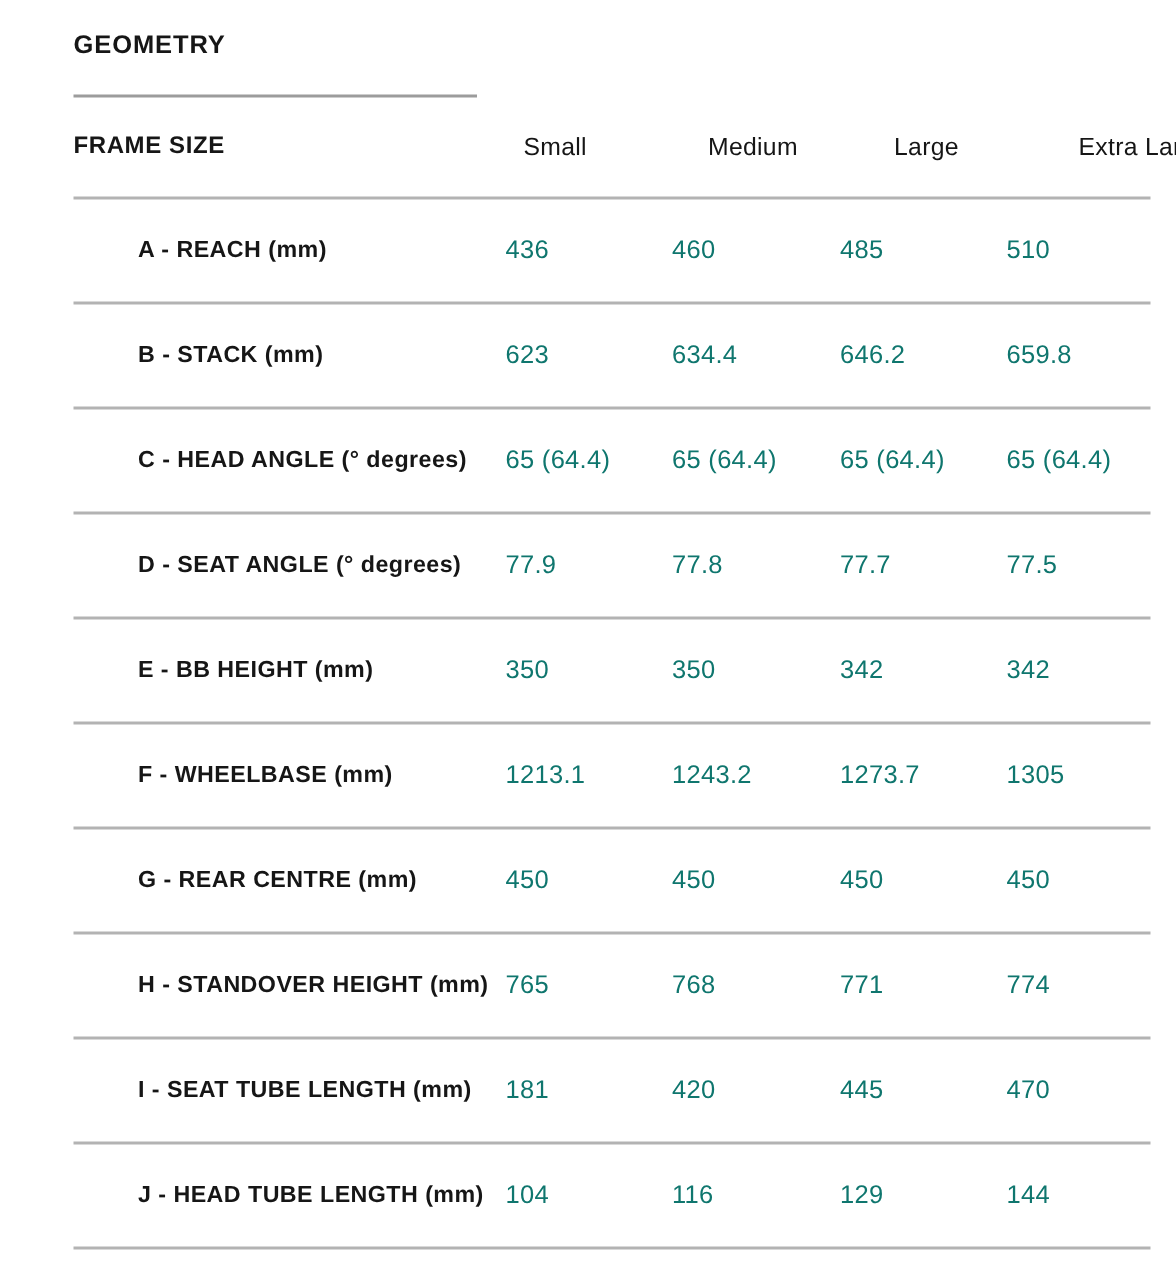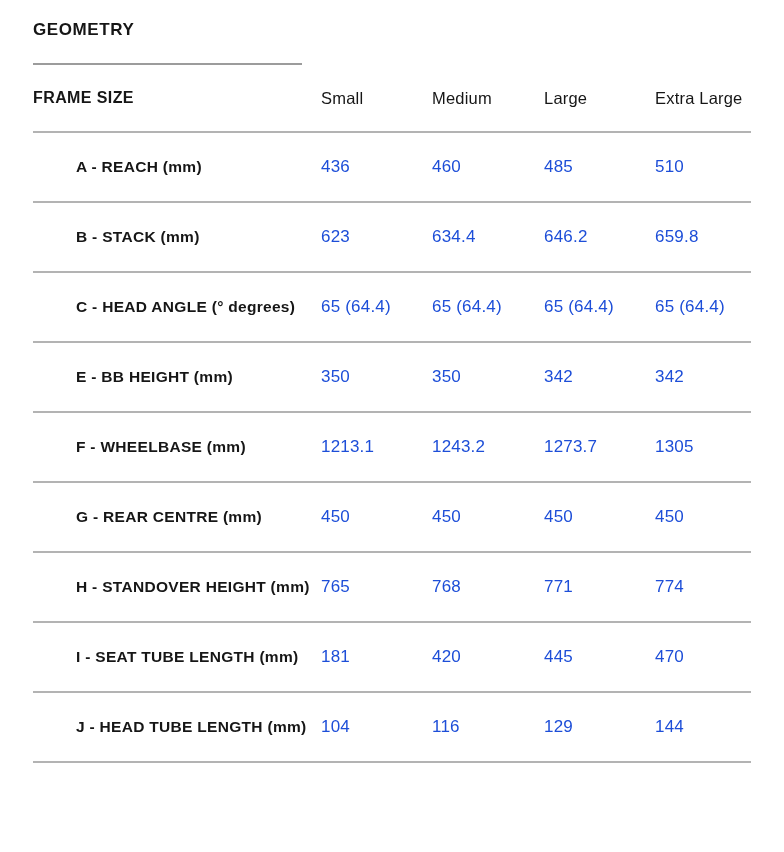--- a/index.html
+++ b/index.html
@@ -7,21 +7,21 @@
     width: 784px;
     height: 852px;
     background: #ffffff;
     font-family: "Liberation Sans", sans-serif;
     color: #1d1d1d;
     overflow: hidden;
   }
   .page {
     width: 644px;
     height: 852px;
-    padding-left: 33px;
+    padding-left: 49px;
     padding-right: 33px;
   }
   .title {
     padding-top: 21px;
     font-size: 17px;
     font-weight: 600;
     letter-spacing: 0.6px;
     line-height: 1;
     color: #161616;
   }
@@ -36,20 +36,21 @@
   }
   .row {
     display: grid;
     grid-template-columns: 288px 111px 112px 111px 1fr;
     align-items: center;
     height: 70px;
     border-bottom: 2px solid #b3b3b3;
   }
   .row.header-row {
     height: 68px;
+    gap: 12px;
   }
   .cell { white-space: nowrap; }
   .header-label {
     font-size: 16px;
     font-weight: 600;
     letter-spacing: 0.4px;
     color: #161616;
   }
   .size-header {
     font-size: 16.5px;
@@ -61,21 +62,21 @@
     font-size: 15.5px;
     font-weight: 600;
     letter-spacing: 0.3px;
     color: #161616;
     margin-left: 43px;
   }
   .value {
     font-size: 17px;
     font-weight: 300;
     letter-spacing: 0.2px;
-    color: #1d4ed8;
+    color: #0f766e;
   }
 </style>
 </head>
 <body>
 
 <div class="page">
 
   <h2 class="title">GEOMETRY</h2>
   <div class="title-underline"></div>
 
@@ -106,20 +107,27 @@
     </div>
 
     <div class="row">
       <div class="cell label">C - HEAD ANGLE (° degrees)</div>
       <div class="cell value">65 (64.4)</div>
       <div class="cell value">65 (64.4)</div>
       <div class="cell value">65 (64.4)</div>
       <div class="cell value">65 (64.4)</div>
     </div>
 
+    <div class="row">
+      <div class="cell label">D - SEAT ANGLE (° degrees)</div>
+      <div class="cell value">77.9</div>
+      <div class="cell value">77.8</div>
+      <div class="cell value">77.7</div>
+      <div class="cell value">77.5</div>
+    </div>
 
     <div class="row">
       <div class="cell label">E - BB HEIGHT (mm)</div>
       <div class="cell value">350</div>
       <div class="cell value">350</div>
       <div class="cell value">342</div>
       <div class="cell value">342</div>
     </div>
 
     <div class="row">

